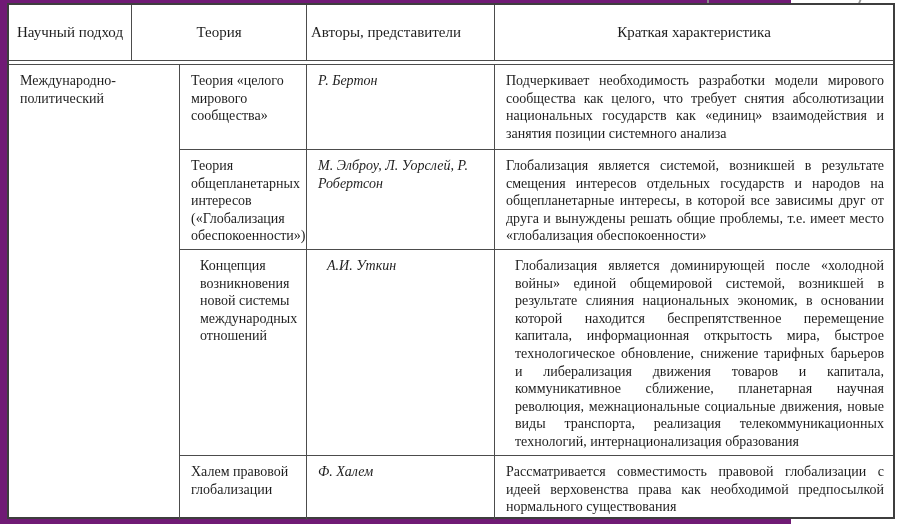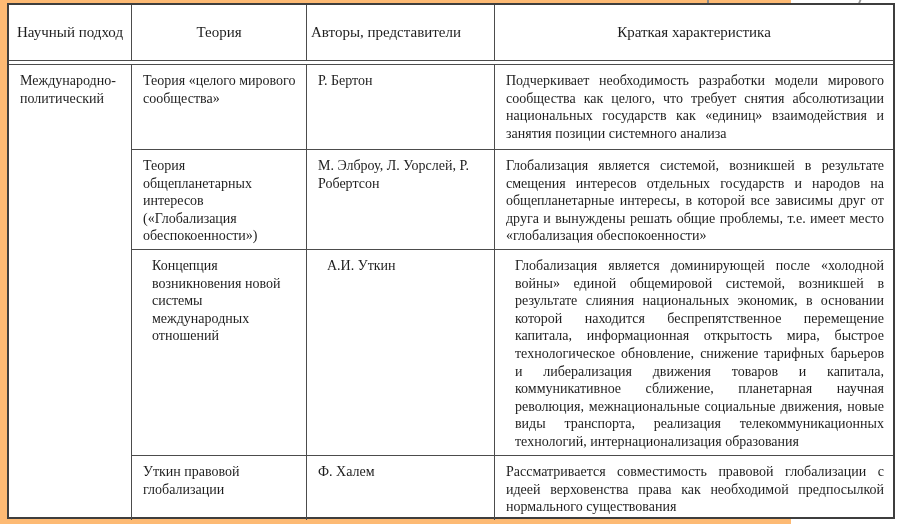--- a/index.html
+++ b/index.html
@@ -9,21 +9,21 @@
     height: 524px;
     background: #ffffff;
     overflow: hidden;
     font-family: "Liberation Serif", "DejaVu Serif", serif;
     color: #1e1e1e;
   }
   .page {
     position: relative;
     width: 791px;
     height: 524px;
-    background: #fdba74;
+    background: #701a75;
   }
   
   .artifact {
     position: absolute;
     top: 0;
     background: #8a8a8a;
   }
   .artifact.a1 { left: 707px; width: 2px; height: 6px; }
   .artifact.a2 { left: 858px; width: 2px; height: 7px; transform: skewX(-22deg); background: #9a9a9a; }
 
@@ -80,22 +80,22 @@
     font-size: 14px;
     line-height: 17.6px;
     overflow: hidden;
   }
   .td.colL { border-left: 1px solid #4c4c4c; }
   .td.rowB { border-bottom: 1px solid #4c4c4c; }
   .td.approach {
     grid-column: 1;
     grid-row: 1 / 5;
   }
-  .td.theory   { grid-column: 2; }
-  .td.authors  { grid-column: 3; }
+  .td.theory   { grid-column: 2; margin-left: 48px; }
+  .td.authors  { grid-column: 3; font-style: italic; }
   .td.desc     { grid-column: 4; text-align: justify; padding-right: 9px; }
   .r1 { grid-row: 1; }
   .r2 { grid-row: 2; }
   .r3 { grid-row: 3; padding-left: 20px; }
   .r4 { grid-row: 4; }
 </style>
 </head>
 <body>
 
 <div class="page">
@@ -123,19 +123,19 @@
       <div class="td desc colL rowB r1">Подчеркивает необходимость разработки модели мирового сообщества как целого, что требует снятия абсолютизации национальных государств как «единиц» взаимодействия и занятия позиции системного анализа</div>
 
       <div class="td theory colL rowB r2">Теория общепланетарных интересов («Глобализация обеспокоенности»)</div>
       <div class="td authors colL rowB r2">М. Элброу, Л. Уорслей, Р. Робертсон</div>
       <div class="td desc colL rowB r2">Глобализация является системой, возникшей в результате смещения интересов отдельных государств и народов на общепланетарные интересы, в которой все зависимы друг от друга и вынуждены решать общие проблемы, т.е. имеет место «глобализация обеспокоенности»</div>
 
       <div class="td theory colL rowB r3">Концепция возникновения новой системы международных отношений</div>
       <div class="td authors colL rowB r3">А.И. Уткин</div>
       <div class="td desc colL rowB r3">Глобализация является доминирующей после «холодной войны» единой общемировой системой, возникшей в результате слияния национальных экономик, в основании которой находится беспрепятственное перемещение капитала, информационная открытость мира, быстрое технологическое обновление, снижение тарифных барьеров и либерализация движения товаров и капитала, коммуникативное сближение, планетарная научная революция, межнациональные социальные движения, новые виды транспорта, реализация телекоммуникационных технологий, интернационализация образования</div>
 
-      <div class="td theory colL r4">Уткин правовой глобализации</div>
+      <div class="td theory colL r4">Халем правовой глобализации</div>
       <div class="td authors colL r4">Ф. Халем</div>
       <div class="td desc colL r4">Рассматривается совместимость правовой глобализации с идеей верховенства права как необходимой предпосылкой нормального существования</div>
 
     </div>
   </div>
 </div>
 
 </body></html>

